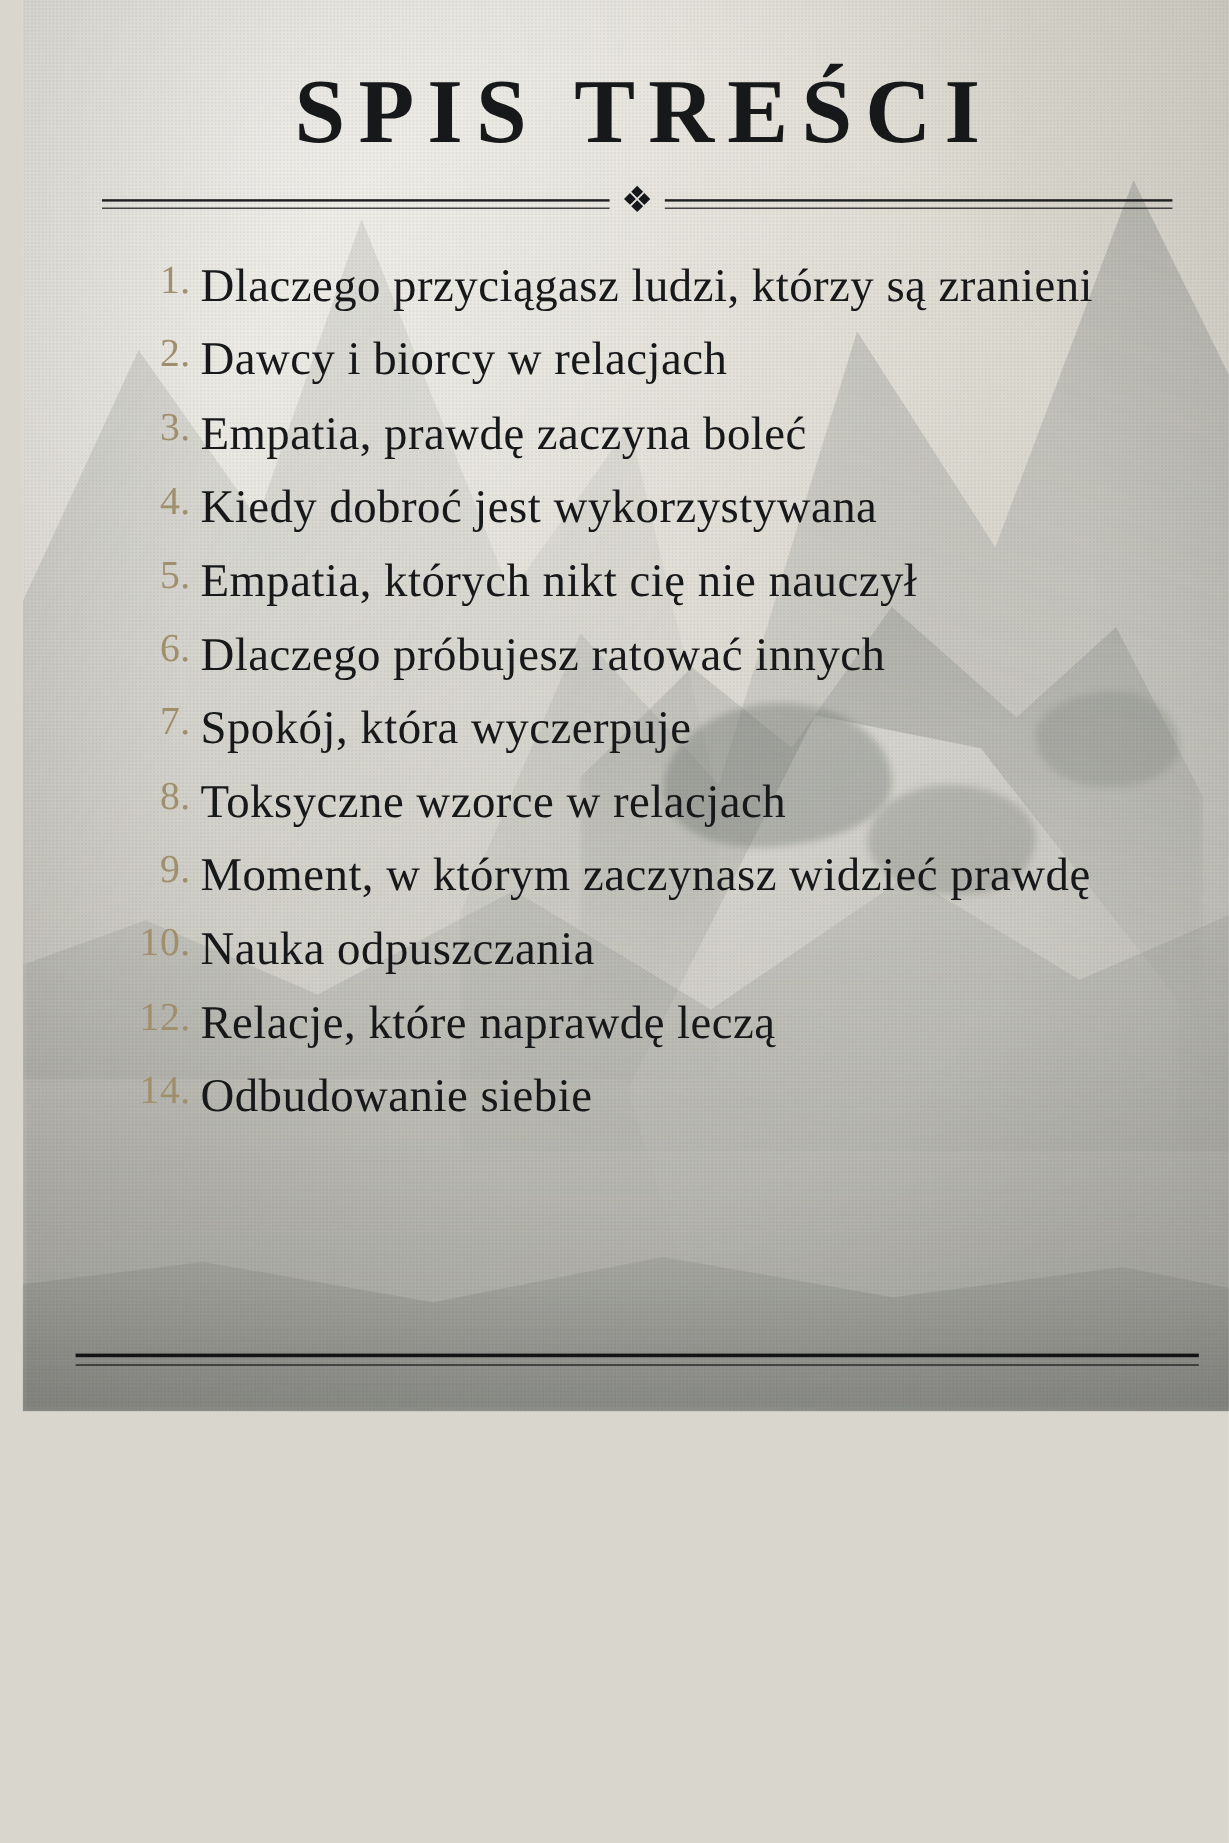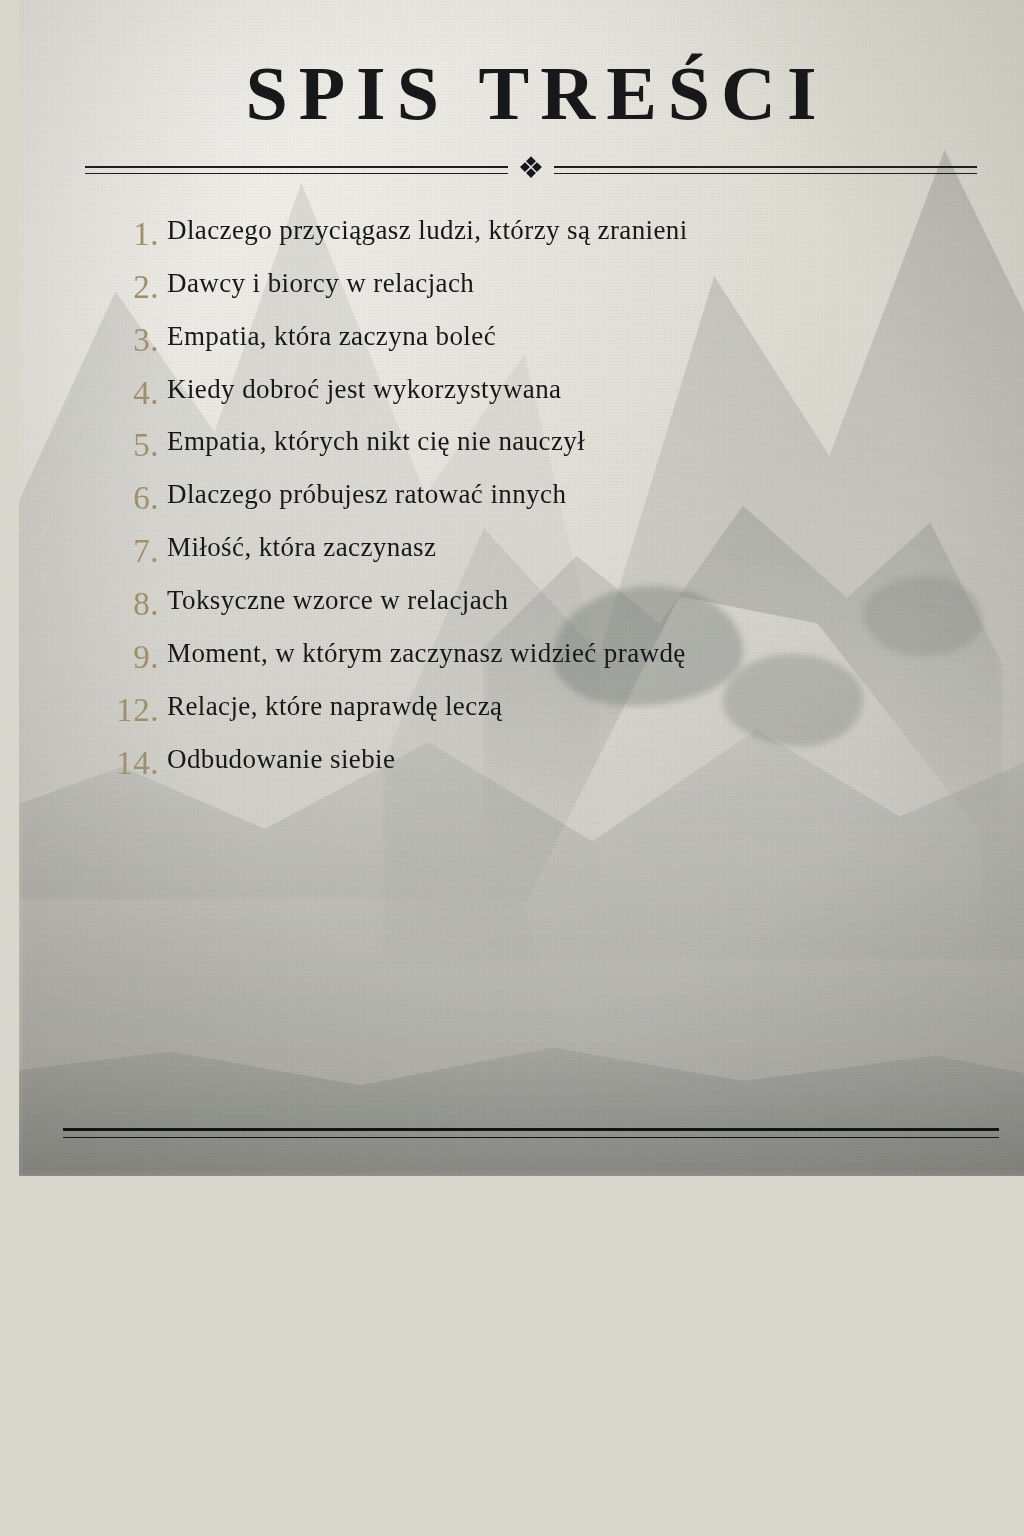--- a/index.html
+++ b/index.html
@@ -170,21 +170,21 @@
     padding-right: 8px;
     font-size: 33px;
     line-height: 1.42;
     color: #a08f6d;
     font-variant: small-caps;
     letter-spacing: 0.5px;
     white-space: nowrap;
   }
   .toc-text {
     flex: 1 1 auto;
-    font-size: 27px;
+    font-size: 39px;
     line-height: 1.42;
     color: #17181a;
     letter-spacing: 0.4px;
     font-weight: 400;
   }
 
   .bottom-rule {
     position: absolute;
     left: 44px;
     right: 44px;
@@ -226,47 +226,51 @@
       <li class="toc-item">
         <span class="toc-num">1.</span>
         <span class="toc-text">Dlaczego przyciągasz ludzi, którzy są zranieni</span>
       </li>
       <li class="toc-item">
         <span class="toc-num">2.</span>
         <span class="toc-text">Dawcy i biorcy w relacjach</span>
       </li>
       <li class="toc-item">
         <span class="toc-num">3.</span>
-        <span class="toc-text">Empatia, która zaczyna boleć</span>
+        <span class="toc-text">Empatia, prawdę zaczyna boleć</span>
       </li>
       <li class="toc-item">
         <span class="toc-num">4.</span>
         <span class="toc-text">Kiedy dobroć jest wykorzystywana</span>
       </li>
       <li class="toc-item">
         <span class="toc-num">5.</span>
         <span class="toc-text">Empatia, których nikt cię nie nauczył</span>
       </li>
       <li class="toc-item">
         <span class="toc-num">6.</span>
         <span class="toc-text">Dlaczego próbujesz ratować innych</span>
       </li>
       <li class="toc-item">
         <span class="toc-num">7.</span>
-        <span class="toc-text">Miłość, która zaczynasz</span>
+        <span class="toc-text">Spokój, która wyczerpuje</span>
       </li>
       <li class="toc-item">
         <span class="toc-num">8.</span>
         <span class="toc-text">Toksyczne wzorce w relacjach</span>
       </li>
       <li class="toc-item">
         <span class="toc-num">9.</span>
         <span class="toc-text">Moment, w którym zaczynasz widzieć prawdę</span>
       </li>
       <li class="toc-item">
+        <span class="toc-num">10.</span>
+        <span class="toc-text">Nauka odpuszczania</span>
+      </li>
+      <li class="toc-item">
         <span class="toc-num">12.</span>
         <span class="toc-text">Relacje, które naprawdę leczą</span>
       </li>
       <li class="toc-item">
         <span class="toc-num">14.</span>
         <span class="toc-text">Odbudowanie siebie</span>
       </li>
     </ul>
   </div>
 

